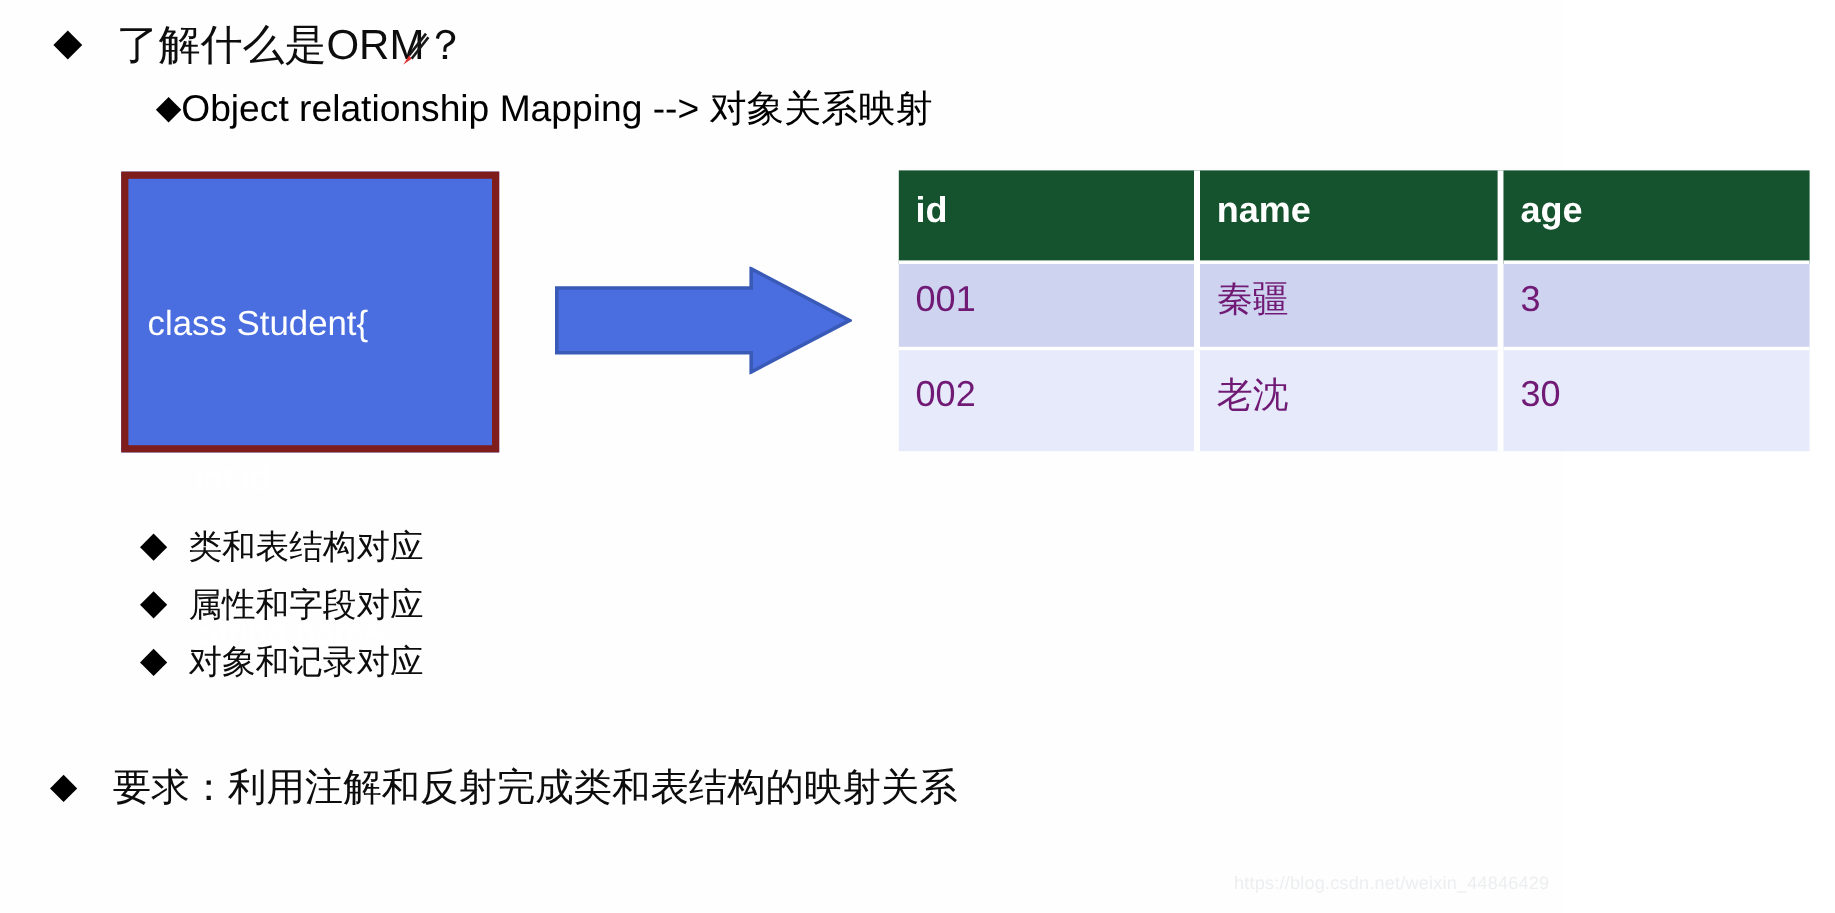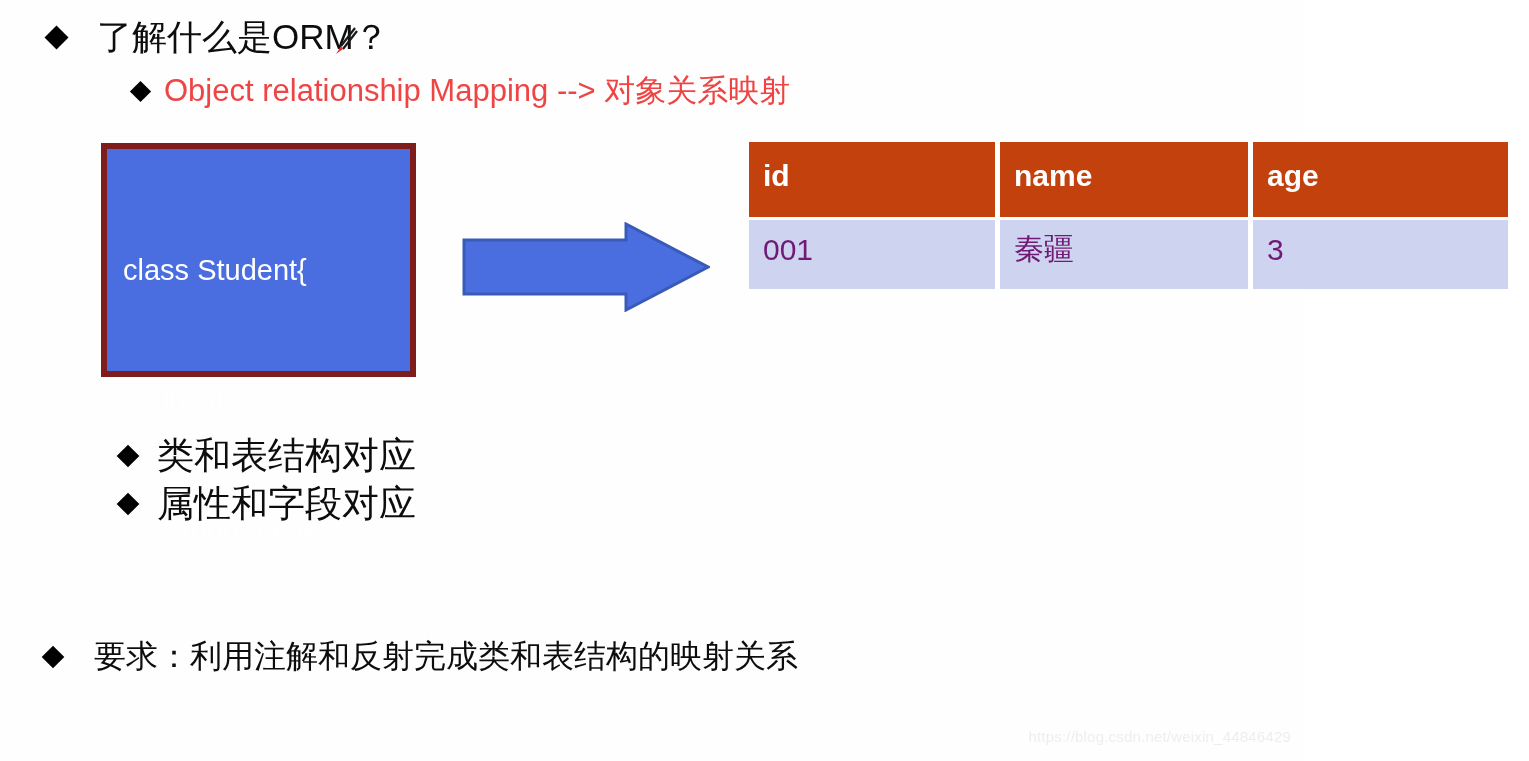--- a/index.html
+++ b/index.html
@@ -35,23 +35,23 @@
   #title-row .txt {
     margin-left:32px;
     font-size:35px;
     color:#0d0d0d;
     letter-spacing:0px;
   }
 
   
   #sub-row { left:133px; top:70px; }
   #sub-row .txt {
-    margin-left:16px;
+    margin-left:3px;
     font-size:31px;
-    color:#ef4444;
+    color:#000000;
   }
 
   
   #code-box {
     position:absolute;
     left:101px; top:143px;
     width:315px; height:234px;
     background:#4a6ee0;
     border:6px solid #7f1d1d;
   }
@@ -80,21 +80,21 @@
     width:759px;
     border-collapse:separate;
     border-spacing:0;
     table-layout:fixed;
   }
   #orm-table col.c-id   { width:251px; }
   #orm-table col.c-name { width:253px; }
   #orm-table col.c-age  { width:255px; }
 
   #orm-table th {
-    background:#c2410c;
+    background:#14532d;
     color:#ffffff;
     font-size:30px;
     font-weight:bold;
     text-align:left;
     height:78px;
     padding:0 0 8px 14px;
     vertical-align:middle;
     border-right:5px solid #ffffff;
     border-bottom:3px solid #ffffff;
   }
@@ -115,21 +115,21 @@
 
   
   #map-list { position:absolute; left:120px; top:432px; }
   #map-list .mrow {
     display:flex; align-items:center;
     height:48px;
     white-space:nowrap;
   }
   #map-list .mtxt {
     margin-left:21px;
-    font-size:37px;
+    font-size:28px;
     color:#0d0d0d;
   }
 
   
   #req-row { left:45px; top:635px; }
   #req-row .txt {
     margin-left:33px;
     font-size:32px;
     color:#0d0d0d;
   }
@@ -191,31 +191,40 @@
         <th>name</th>
         <th>age</th>
       </tr>
     </thead>
     <tbody>
       <tr class="r-odd">
         <td>001</td>
         <td>秦疆</td>
         <td>3</td>
       </tr>
+      <tr class="r-even">
+        <td>002</td>
+        <td>老沈</td>
+        <td>30</td>
+      </tr>
     </tbody>
   </table>
 
   <div id="map-list">
     <div class="mrow">
       <span class="diamond d-item"></span>
       <span class="mtxt">类和表结构对应</span>
     </div>
     <div class="mrow">
       <span class="diamond d-item"></span>
       <span class="mtxt">属性和字段对应</span>
+    </div>
+    <div class="mrow">
+      <span class="diamond d-item"></span>
+      <span class="mtxt">对象和记录对应</span>
     </div>
   </div>
 
   <div class="row" id="req-row">
     <span class="diamond d-req"></span>
     <span class="txt">要求：利用注解和反射完成类和表结构的映射关系</span>
   </div>
 
   <svg id="pen-cursor" viewBox="0 0 26 30">
     <line x1="22" y1="2" x2="8" y2="20" stroke="#1a1a1a" stroke-width="2.2"></line>

